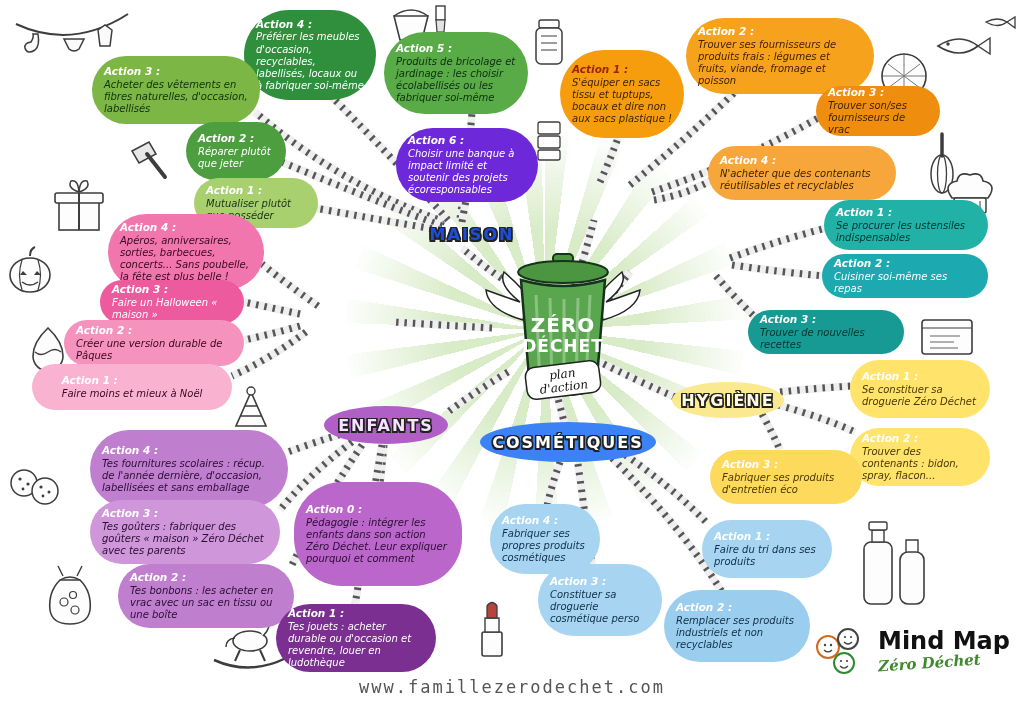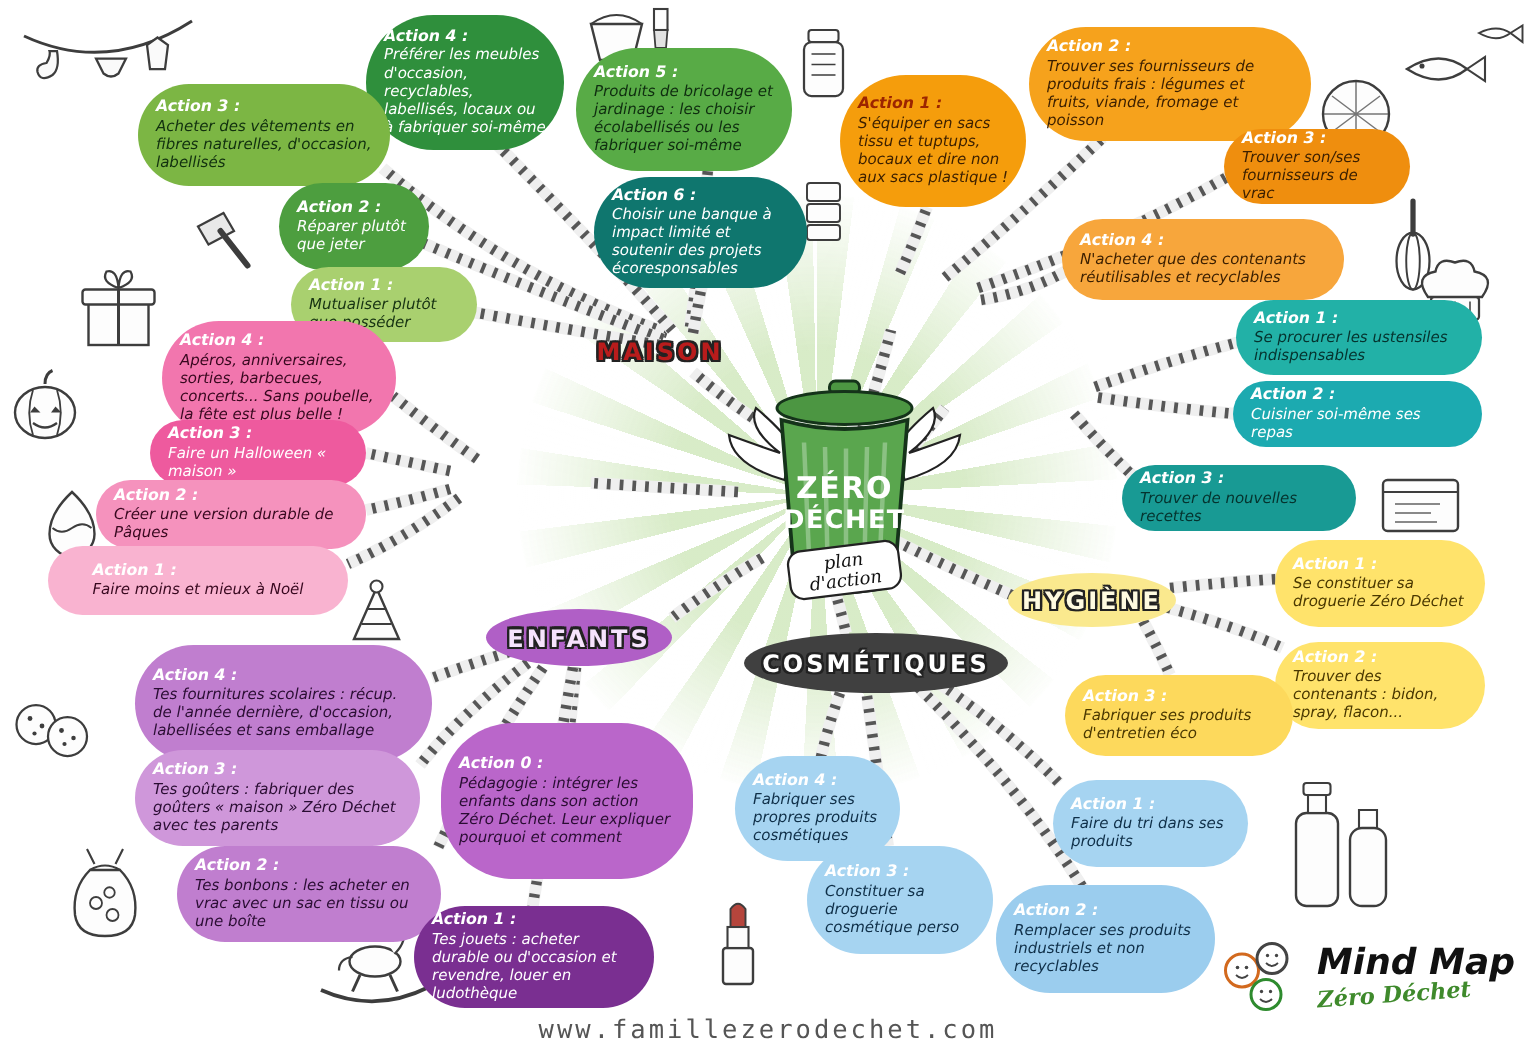--- a/index.html
+++ b/index.html
@@ -20,21 +20,21 @@
   .branch-label{position:absolute;display:flex;align-items:center;justify-content:center;
           font-weight:bold;font-size:16px;letter-spacing:2px;border-radius:50%;pointer-events:auto;
           text-shadow:-1.5px -1.5px 0 #222,1.5px -1.5px 0 #222,-1.5px 1.5px 0 #222,1.5px 1.5px 0 #222,
                       0 -1.5px 0 #222,0 1.5px 0 #222,-1.5px 0 0 #222,1.5px 0 0 #222;}
   .center-node{position:absolute;left:468px;top:240px;width:190px;height:170px;z-index:3;}
   .can-title{font-family:"DejaVu Sans",sans-serif;font-weight:bold;fill:#fff;letter-spacing:1px;}
   .banner-text{font-family:"DejaVu Serif",serif;font-style:italic;fill:#111;}
   .footer{position:absolute;left:0;right:0;bottom:4px;text-align:center;font-size:17px;color:#555;
           letter-spacing:2px;z-index:2;font-family:"DejaVu Sans Mono","Liberation Mono",monospace;}
   .logo{position:absolute;right:14px;bottom:22px;z-index:2;display:flex;align-items:center;gap:6px;}
-  .logo .l1{font-size:24px;font-weight:bold;font-style:italic;color:#111;line-height:1;}
+  .logo .l1{font-size:24px;font-weight:bold;color:#111;line-height:1;}
   .logo .l2{font-size:15px;font-style:italic;font-weight:bold;color:#3f8a2c;transform:rotate(-4deg);
             font-family:"DejaVu Serif",serif;}
 </style>
 </head>
 <body>
 
 <div class="stage">
 
   <div class="rays"></div>
 
@@ -217,31 +217,31 @@
     <rect x="4" y="12" width="26" height="36" rx="5" fill="#fdfdfd" stroke="#3d3d3d" stroke-width="1.5"></rect>
     <path d="M9 20 h16 M9 27 h16 M9 34 h16" stroke="#3d3d3d" stroke-width="1"></path>
   </svg>
   <svg class="doodle" style="left:534px;top:118px" width="30" height="44" viewBox="0 0 30 44">
     <rect x="4" y="4" width="22" height="12" rx="2" fill="#fdfdfd" stroke="#3d3d3d" stroke-width="1.3"></rect>
     <rect x="4" y="18" width="22" height="12" rx="2" fill="#fdfdfd" stroke="#3d3d3d" stroke-width="1.3"></rect>
     <rect x="4" y="32" width="22" height="10" rx="2" fill="#fdfdfd" stroke="#3d3d3d" stroke-width="1.3"></rect>
   </svg>
 
   <div id="nodes">
-      <div class="branch-label" style="left: 388px; top: 218px; width: 104px; height: 32px; background: transparent; color: #b91c1c;">MAISON</div>
+      <div class="branch-label" style="left: 420px; top: 218px; width: 104px; height: 32px; background: transparent; color: #1d4ed8;">MAISON</div>
       <div class="bubble" style="left: 244px; top: 10px; width: 132px; height: 90px; background: rgb(47, 143, 60); color: rgb(255, 255, 255);">
         <div><span class="alabel" style="color: rgb(255, 255, 255);">Action 4 :</span><span>Préférer les meubles d'occasion, recyclables, labellisés, locaux ou à fabriquer soi-même</span></div>
       </div>
       <div class="bubble" style="left: 384px; top: 32px; width: 144px; height: 82px; background: rgb(88, 171, 70); color: rgb(15, 45, 16);">
         <div><span class="alabel" style="color: rgb(255, 255, 255);">Action 5 :</span><span>Produits de bricolage et jardinage : les choisir écolabellisés ou les fabriquer soi-même</span></div>
       </div>
       <div class="bubble" style="left: 92px; top: 56px; width: 168px; height: 68px; background: rgb(124, 182, 68); color: rgb(17, 48, 15);">
         <div><span class="alabel" style="color: rgb(255, 255, 255);">Action 3 :</span><span>Acheter des vêtements en fibres naturelles, d'occasion, labellisés</span></div>
       </div>
-      <div class="bubble" style="left: 396px; top: 118px; width: 142px; height: 74px; background: #0f766e; color: rgb(255, 255, 255);">
+      <div class="bubble" style="left: 396px; top: 128px; width: 142px; height: 74px; background: #6d28d9; color: rgb(255, 255, 255);">
         <div><span class="alabel" style="color: rgb(255, 255, 255);">Action 6 :</span><span>Choisir une banque à impact limité et soutenir des projets écoresponsables</span></div>
       </div>
       <div class="bubble" style="left: 186px; top: 122px; width: 100px; height: 58px; background: rgb(77, 158, 63); color: rgb(255, 255, 255);">
         <div><span class="alabel" style="color: rgb(255, 255, 255);">Action 2 :</span><span>Réparer plutôt que jeter</span></div>
       </div>
       <div class="bubble" style="left: 194px; top: 178px; width: 124px; height: 50px; background: rgb(169, 208, 111); color: rgb(23, 51, 18);">
         <div><span class="alabel" style="color: rgb(255, 255, 255);">Action 1 :</span><span>Mutualiser plutôt que posséder</span></div>
       </div>
       <div class="bubble" style="left: 560px; top: 50px; width: 124px; height: 88px; background: rgb(245, 157, 12); color: rgb(59, 31, 0);">
         <div><span class="alabel" style="color: rgb(156, 37, 0);">Action 1 :</span><span>S'équiper en sacs tissu et tuptups, bocaux et dire non aux sacs plastique !</span></div>
@@ -267,21 +267,21 @@
       <div class="branch-label" style="left: 672px; top: 382px; width: 112px; height: 36px; background: rgb(250, 233, 142); color: rgb(255, 251, 224);">HYGIÈNE</div>
       <div class="bubble" style="left: 850px; top: 360px; width: 140px; height: 58px; background: rgb(255, 227, 107); color: rgb(74, 56, 0);">
         <div><span class="alabel" style="color: rgb(255, 255, 255);">Action 1 :</span><span>Se constituer sa droguerie Zéro Déchet</span></div>
       </div>
       <div class="bubble" style="left: 850px; top: 428px; width: 140px; height: 58px; background: rgb(255, 227, 107); color: rgb(74, 56, 0);">
         <div><span class="alabel" style="color: rgb(255, 255, 255);">Action 2 :</span><span>Trouver des contenants : bidon, spray, flacon...</span></div>
       </div>
       <div class="bubble" style="left: 710px; top: 450px; width: 152px; height: 54px; background: rgb(253, 217, 92); color: rgb(74, 56, 0);">
         <div><span class="alabel" style="color: rgb(255, 255, 255);">Action 3 :</span><span>Fabriquer ses produits d'entretien éco</span></div>
       </div>
-      <div class="branch-label" style="left: 496px; top: 422px; width: 176px; height: 40px; background: #404040; color: rgb(255, 255, 255);">COSMÉTIQUES</div>
+      <div class="branch-label" style="left: 480px; top: 422px; width: 176px; height: 40px; background: #3b82f6; color: rgb(255, 255, 255);">COSMÉTIQUES</div>
       <div class="bubble" style="left: 490px; top: 504px; width: 110px; height: 70px; background: rgb(166, 212, 241); color: rgb(15, 47, 72);">
         <div><span class="alabel" style="color: rgb(255, 255, 255);">Action 4 :</span><span>Fabriquer ses propres produits cosmétiques</span></div>
       </div>
       <div class="bubble" style="left: 538px; top: 564px; width: 124px; height: 72px; background: rgb(166, 212, 241); color: rgb(15, 47, 72);">
         <div><span class="alabel" style="color: rgb(255, 255, 255);">Action 3 :</span><span>Constituer sa droguerie cosmétique perso</span></div>
       </div>
       <div class="bubble" style="left: 664px; top: 590px; width: 146px; height: 72px; background: rgb(155, 205, 238); color: rgb(15, 47, 72);">
         <div><span class="alabel" style="color: rgb(255, 255, 255);">Action 2 :</span><span>Remplacer ses produits industriels et non recyclables</span></div>
       </div>
       <div class="bubble" style="left: 702px; top: 520px; width: 130px; height: 58px; background: rgb(166, 212, 241); color: rgb(15, 47, 72);">

